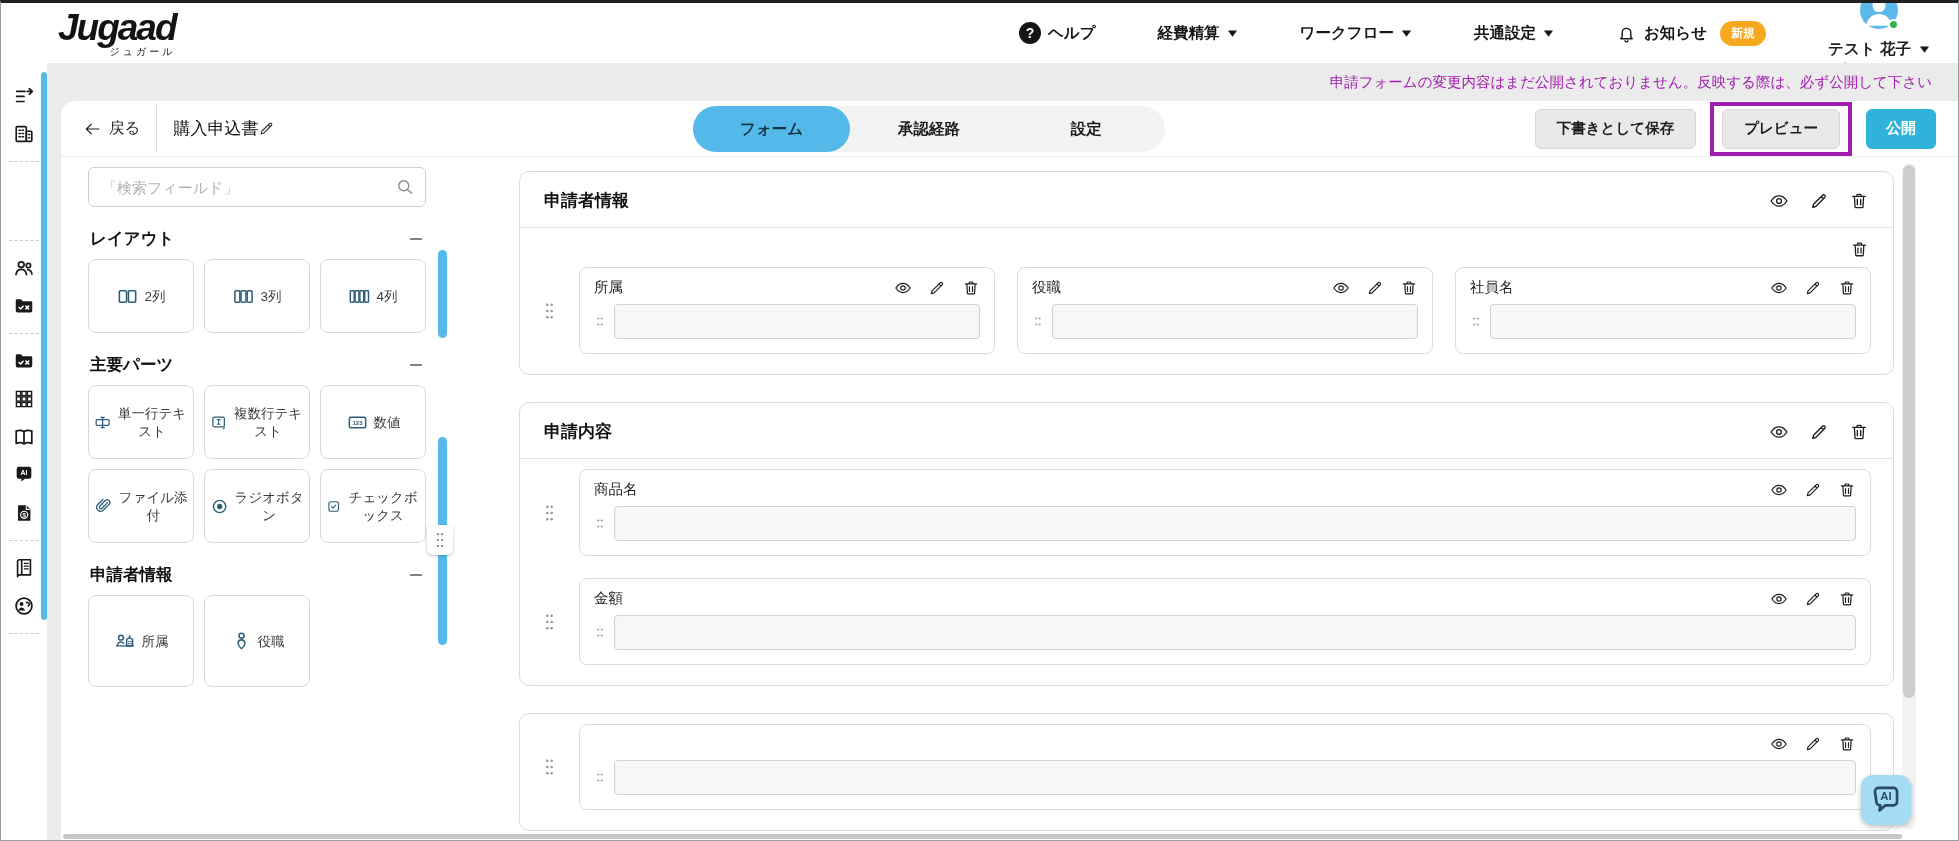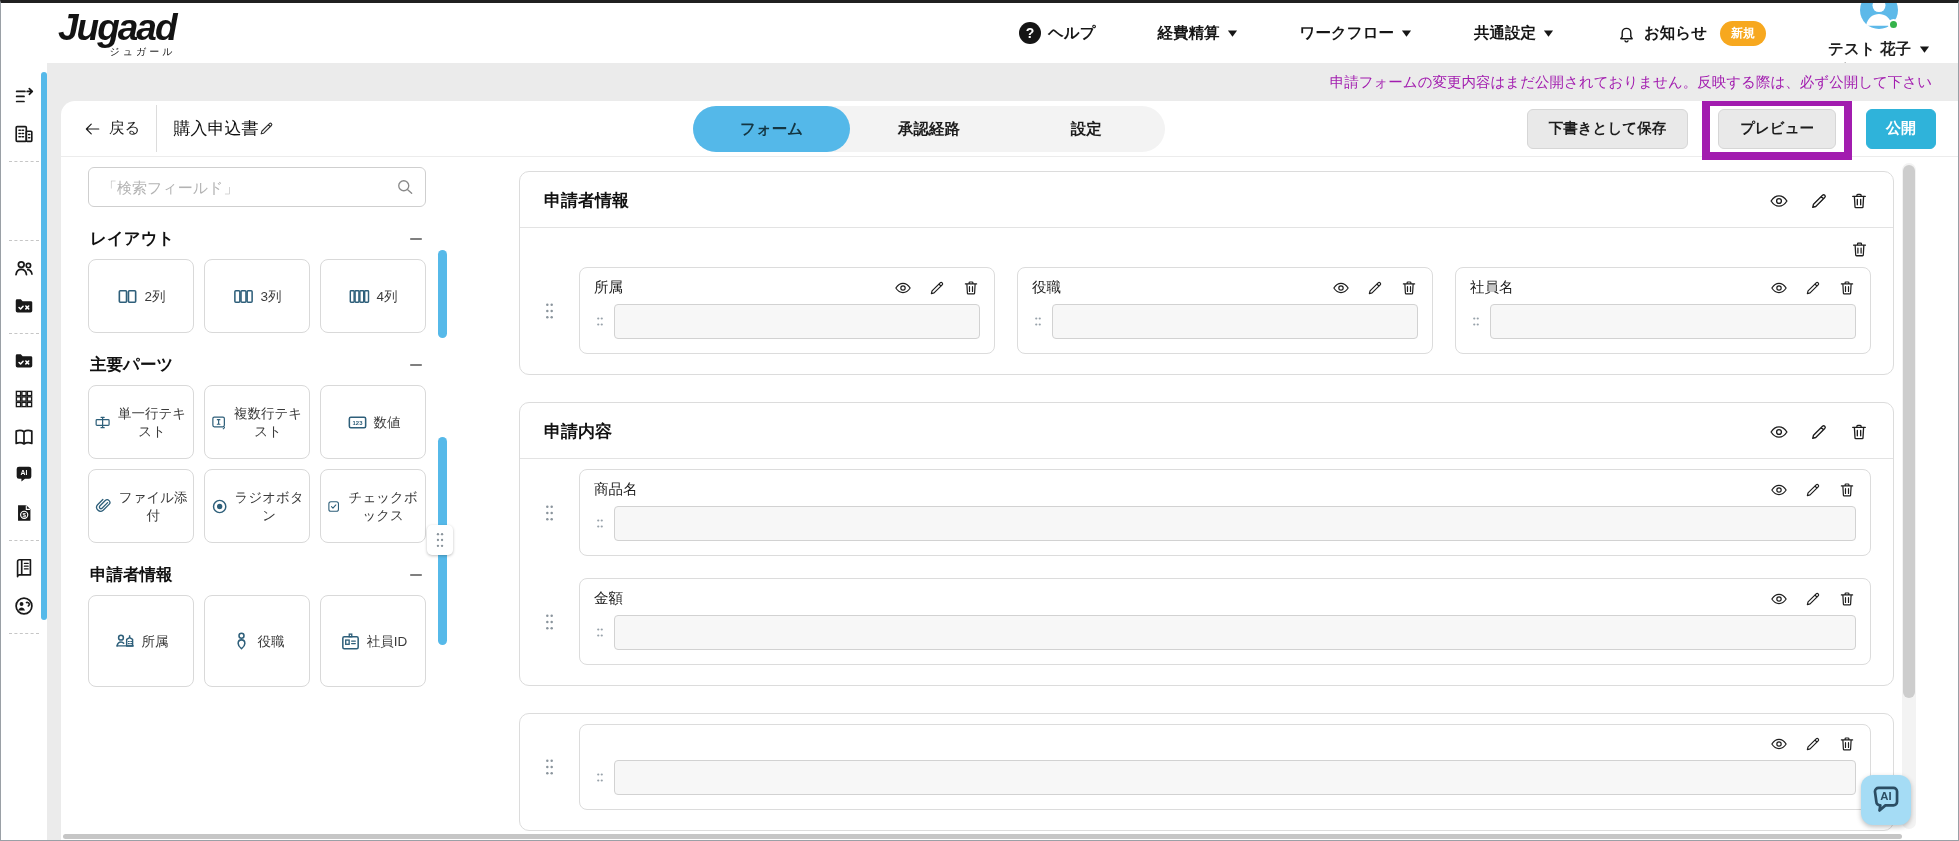--- a/index.html
+++ b/index.html
@@ -49,21 +49,21 @@
   .doc-title { display:flex; align-items:center; font-size:17px; color:#111; }
   .doc-title .ic { width:17px; height:17px; color:#333; cursor:pointer; }
   .tabs { position:absolute; left:632px; top:5px; height:46px; width:472px; background:#f3f3f3; border-radius:23px; display:flex; }
   .tab { flex:1; display:flex; align-items:center; justify-content:center; font-size:15.5px; font-weight:700; color:#1c1c1c;
          border-radius:23px; cursor:pointer; }
   .tab.active { background:#54b8e9; color:#143642; }
   .actions { margin-left:auto; display:flex; align-items:center; gap:14px; }
   .btn { border:1px solid #d6d6d6; background:#e9e9e9; color:#1d1d1d; font-size:14.5px; font-weight:600;
          height:40px; padding:0 21px; border-radius:6px; cursor:pointer; font-family:inherit; white-space:nowrap; }
   .btn.cyan { background:#2fb3da; border-color:#2fb3da; color:#fff; font-size:15px; padding:0 19px; }
-  .preview-wrap { border:8px solid #a21caf; padding:3px 8px; display:flex; align-items:center; }
+  .preview-wrap { border:4px solid #a21caf; padding:3px 8px; display:flex; align-items:center; }
 
   
   .workspace { flex:1; display:flex; padding:8px 0 0 27px; position:relative; overflow:hidden; }
 
   .palette { width:338px; flex:none; }
   .search-wrap { position:relative; margin-top:2px; }
   .search-wrap input { width:100%; height:40px; border:1px solid #cfcfcf; border-radius:6px; padding:0 40px 0 13px;
                        font-size:15px; color:#333; font-family:inherit; outline:none; background:#fff; }
   .search-wrap input::placeholder { color:#b3b3b3; }
   .search-ic { position:absolute; right:11px; top:10px; width:20px; height:20px; color:#8a8a8a; }
@@ -482,31 +482,20 @@
                   </div>
                   <div class="pal-card">
                     <span class="ic">
                       <svg viewBox="0 0 24 24" fill="none">
                         <circle cx="12" cy="6" r="2.6" stroke="currentColor" stroke-width="1.6" fill="none"></circle>
                         <path d="M12 10.3c2 0 3.5 1.6 3.5 3.7 0 2.7-3.5 5.6-3.5 5.6s-3.5-2.9-3.5-5.6c0-2.1 1.5-3.7 3.5-3.7z" stroke="currentColor" stroke-width="1.6" fill="none" stroke-linejoin="round"></path>
                       </svg>
                     </span>
                     <span class="lbl">役職</span>
                   </div>
-                  <div class="pal-card">
-                    <span class="ic">
-                      <svg viewBox="0 0 24 24" fill="none">
-                        <rect x="4" y="7" width="16" height="12.5" rx="1.5" stroke="currentColor" stroke-width="1.6" fill="none"></rect>
-                        <rect x="10.7" y="4.3" width="2.6" height="2.7" stroke="currentColor" stroke-width="1.4" fill="none"></rect>
-                        <rect x="7" y="10.5" width="3.6" height="4.4" stroke="currentColor" stroke-width="1.4" fill="none"></rect>
-                        <path d="M13.2 11.6h3.8M13.2 14.2h3.8" stroke="currentColor" stroke-width="1.4" stroke-linecap="round"></path>
-                      </svg>
-                    </span>
-                    <span class="lbl">社員ID</span>
-                  </div>
                 </div>
               </div>
           </aside>
 
           <main class="canvas">
               <article class="sec-card">
                 <div class="sec-head">
                   <span class="sec-title">申請者情報</span>
                   <span class="icon-set">
                     <span class="ic">

